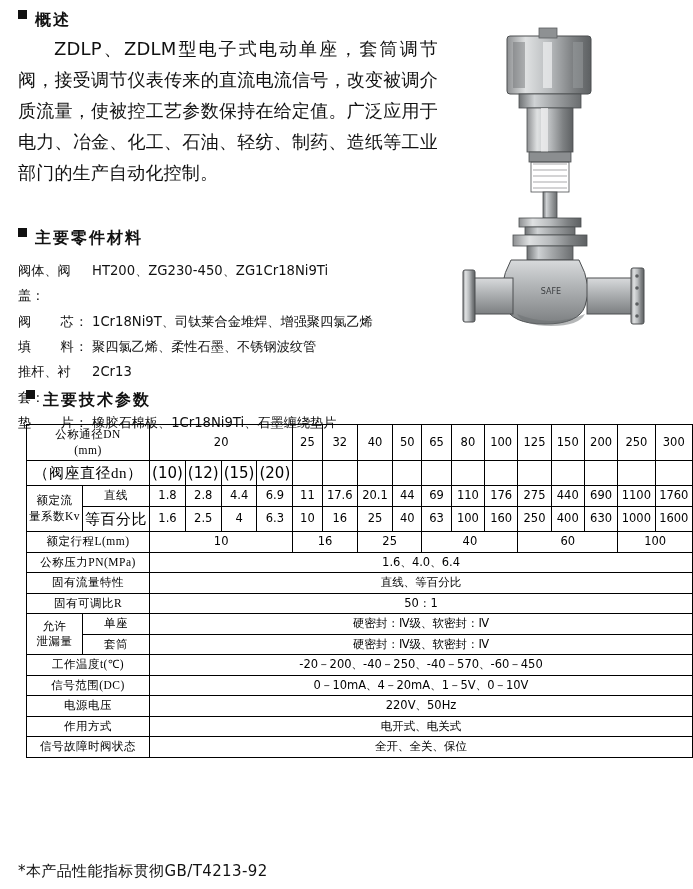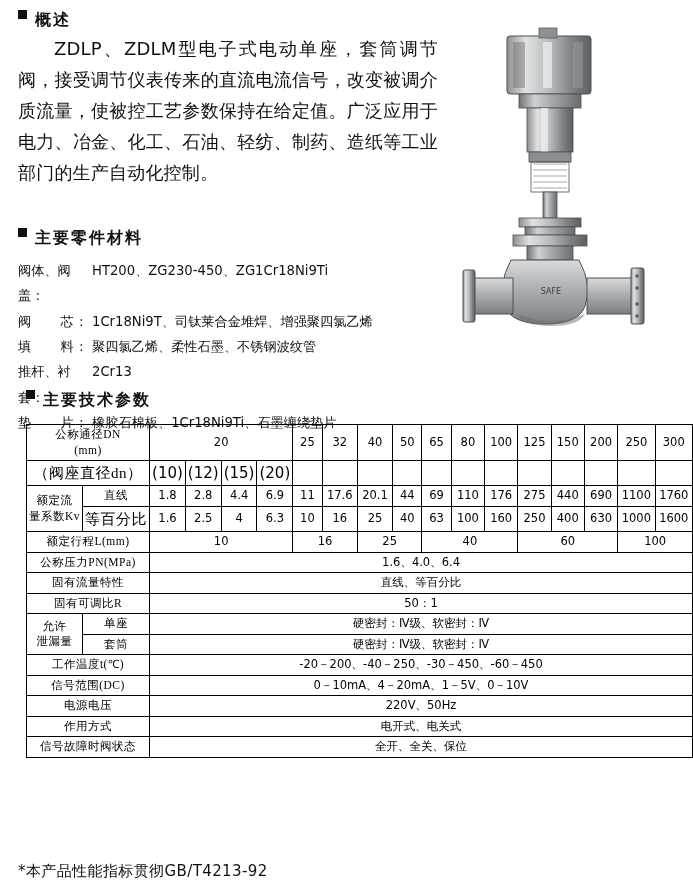--- a/index.html
+++ b/index.html
@@ -353,21 +353,21 @@
         <td class="rowlabel">单座</td>
         <td colspan="16">硬密封：Ⅳ级、软密封：Ⅳ</td>
       </tr>
       <tr>
         <td class="rowlabel">套筒</td>
         <td colspan="16">硬密封：Ⅳ级、软密封：Ⅳ</td>
       </tr>
 
       <tr>
         <td class="rowlabel" colspan="2">工作温度t(℃)</td>
-        <td colspan="16">-20－200、-40－250、-30－450、-60－450</td>
+        <td colspan="16">-20－200、-40－250、-40－570、-60－450</td>
       </tr>
 
       <tr>
         <td class="rowlabel" colspan="2">信号范围(DC)</td>
         <td colspan="16">0－10mA、4－20mA、1－5V、0－10V</td>
       </tr>
 
       <tr>
         <td class="rowlabel" colspan="2">电源电压</td>
         <td colspan="16">220V、50Hz</td>

